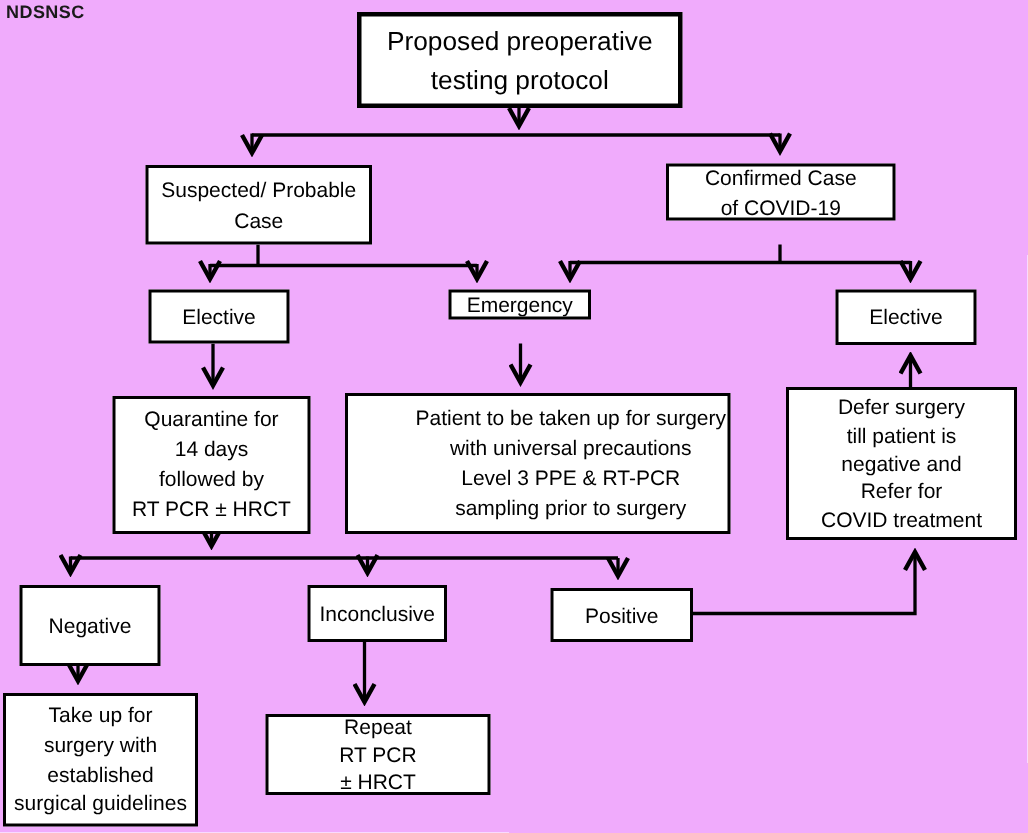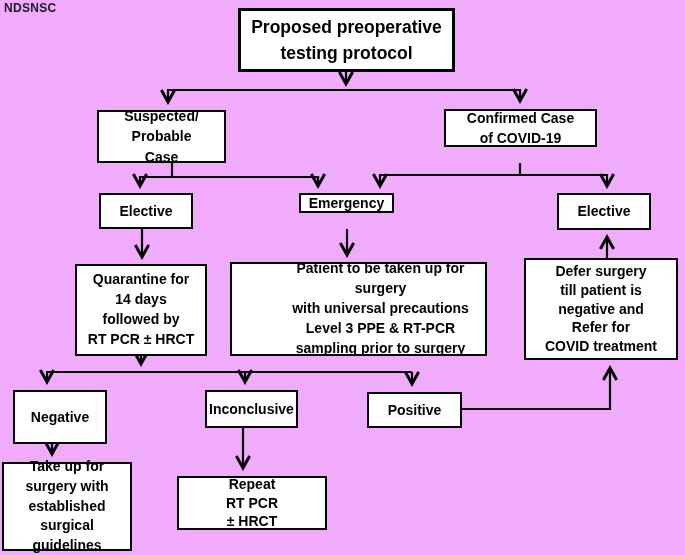--- a/index.html
+++ b/index.html
@@ -15,37 +15,37 @@
   .watermark{
     position:absolute;left:4px;top:1px;
     font-size:12px;font-weight:bold;letter-spacing:.3px;color:#1a1a1a;
   }
   .node{
     position:absolute;
     border:2px solid #000;
     background:#fff;
     display:flex;align-items:center;justify-content:center;
     text-align:center;
-    font-weight:bold;
+    font-weight:normal;
     font-size:14px;
     line-height:1.45;
     white-space:pre-line;
     box-sizing:border-box;
   }
   .node.title{
     border-width:3px;
     font-size:17.5px;
     line-height:1.5;
   }
   .tight{line-height:1.34;}
   .mid{line-height:1.42;}
 
   
   .n-title       {left:238px; top:8px;   width:217px; height:64px;}
-  .n-suspected   {left:97px;  top:110px; width:129px; height:53px;}
+  .n-suspected   {left:97px;  top:110px; width:151px; height:53px;}
   .n-confirmed   {left:444px; top:109px; width:153px; height:38px;}
   .n-elective-l  {left:99px;  top:193px; width:94px;  height:36px;}
   .n-emergency   {left:299px; top:193px; width:95px;  height:20px;}
   .n-elective-r  {left:557px; top:193px; width:94px;  height:37px;}
   .n-quarantine  {left:75px;  top:264px; width:132px; height:92px;}
   .n-patient     {left:230px; top:262px; width:257px; height:94px;padding-left:44px;}
   .n-defer       {left:524px; top:258px; width:154px; height:102px;}
   .n-negative    {left:13px;  top:390px; width:94px;  height:54px;}
   .n-inconclusive{left:205px; top:390px; width:93px;  height:38px;}
   .n-positive    {left:367px; top:392px; width:95px;  height:36px;}

